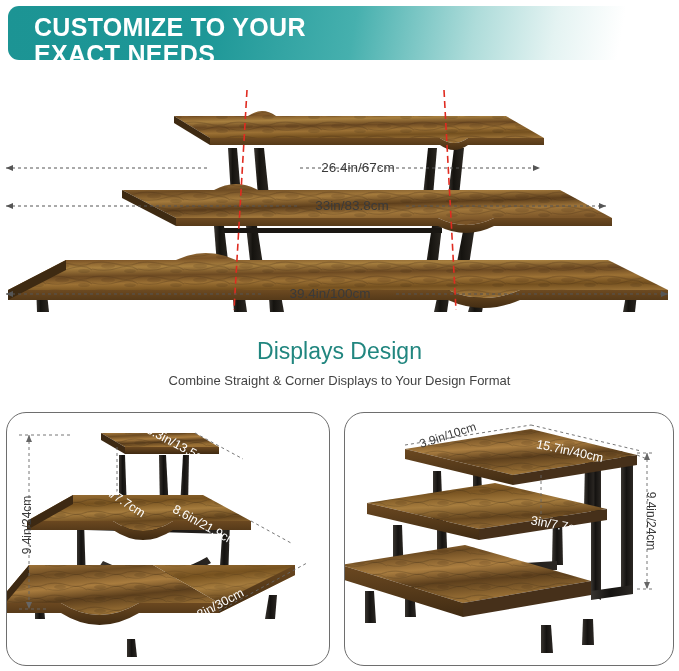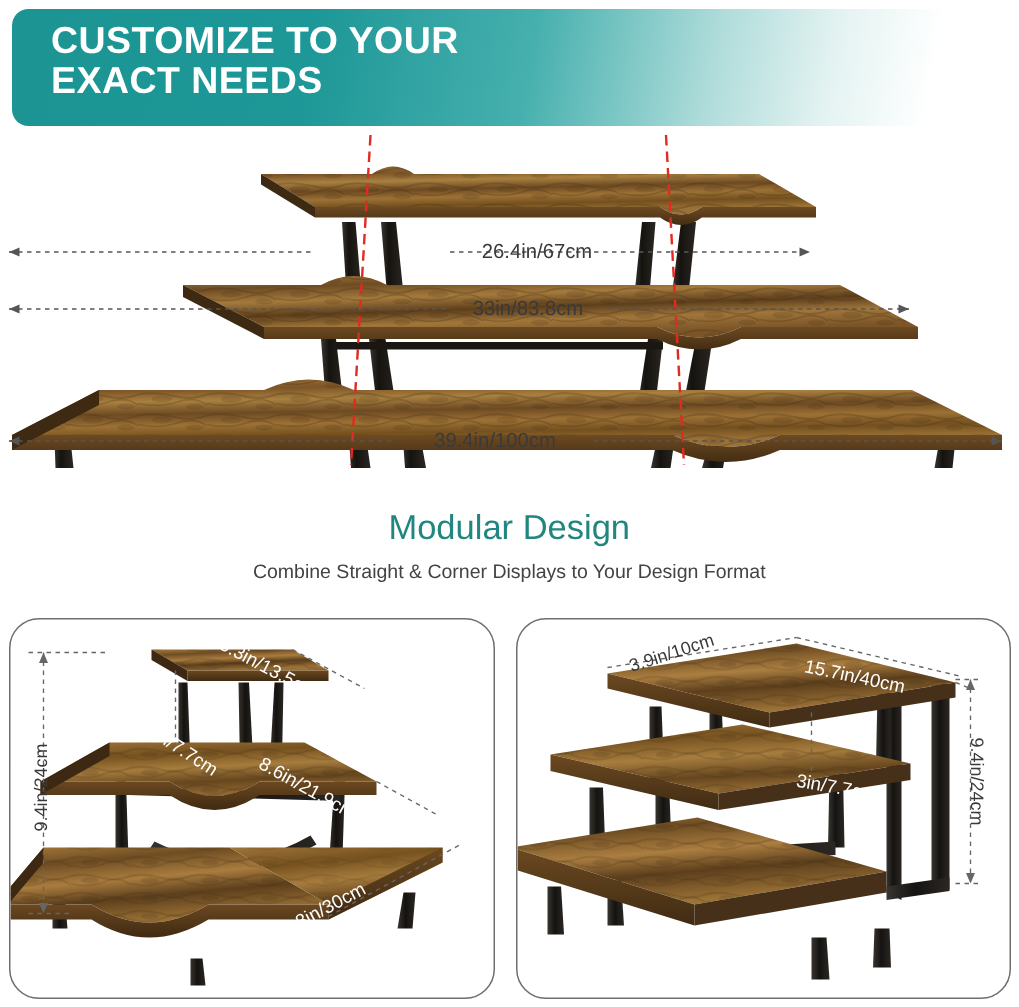--- a/index.html
+++ b/index.html
@@ -1,21 +1,21 @@
 <!DOCTYPE html>
 <html><head>
 <meta charset="utf-8">
 <title>Display Riser Product Infographic</title>
 <style>
   html,body{margin:0;padding:0;background:#ffffff;}
   body{width:679px;height:671px;position:relative;overflow:hidden;
        font-family:"Liberation Sans","DejaVu Sans",sans-serif;}
 
   
-  .banner{position:absolute;left:8px;top:6px;width:663px;height:78px;
+  .banner{position:absolute;left:8px;top:6px;width:663px;height:54px;
           border-radius:11px;
           background:linear-gradient(100deg,#1c9494 0%,#1d9797 30%,#46b0ae 52%,
                      #aedcda 70%,#e4f3f2 82%,#ffffff 92%);}
   .banner-text{position:absolute;left:26px;top:8px;color:#ffffff;
           font-size:25px;font-weight:bold;line-height:27px;letter-spacing:.3px;
           white-space:pre-line;}
 
   
   .hero{position:absolute;left:0;top:78px;width:580px;height:250px;}
   .hero svg{display:block;}
@@ -156,21 +156,21 @@
         <path d="M668 216 l-7 -3 l0 6 z"></path>
   </g>
 
   <text class="dimtext" x="358" y="94" text-anchor="middle" font-size="13.5" fill="#3a3a3a">26.4in/67cm</text>
   <text class="dimtext" x="352" y="132" text-anchor="middle" font-size="13.5" fill="#3a3a3a">33in/83.8cm</text>
   <text class="dimtext" x="330" y="220" text-anchor="middle" font-size="13.5" fill="#3a3a3a">39.4in/100cm</text>
 </svg>
 </div>
 
 <div class="mid">
-  <div class="mid-title">Modular Design</div>
+  <div class="mid-title">Displays Design</div>
   <div class="mid-sub">Combine Straight &amp; Corner Displays to Your Design Format</div>
 </div>
 
 <div class="panel panel-l">
 <svg width="322" height="252" viewBox="0 0 322 252" xmlns="http://www.w3.org/2000/svg">
   <defs>
     <linearGradient id="wL1" x1="0" y1="0" x2=".4" y2="1">
       <stop offset="0%" stop-color="#a87b3d"></stop>
           <stop offset="25%" stop-color="#6f4d23"></stop>
       <stop offset="50%" stop-color="#a97c3e"></stop>

